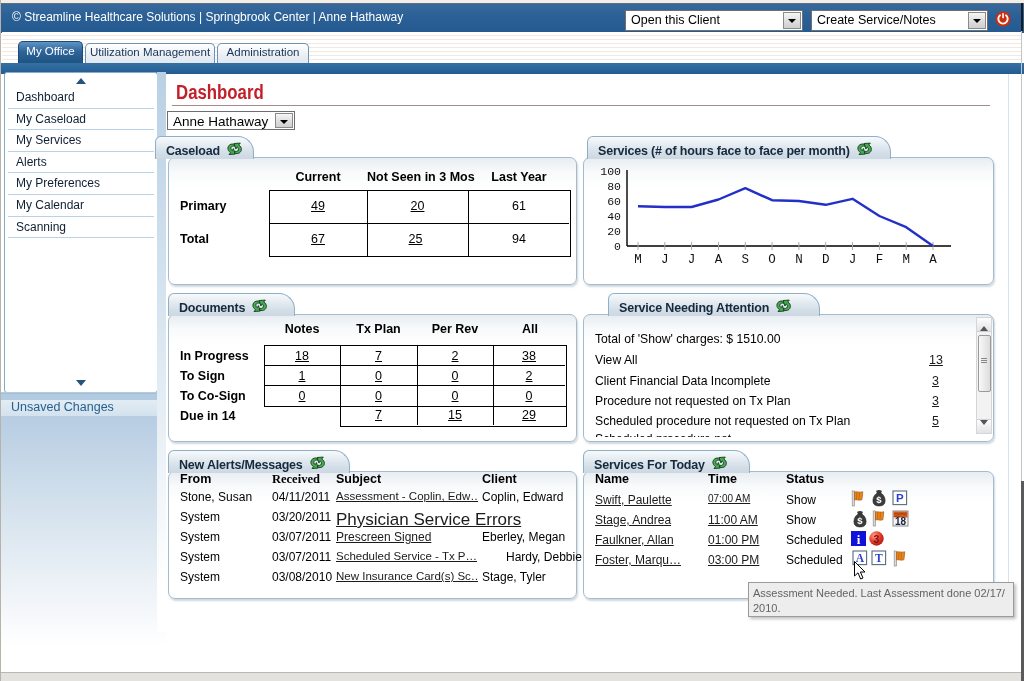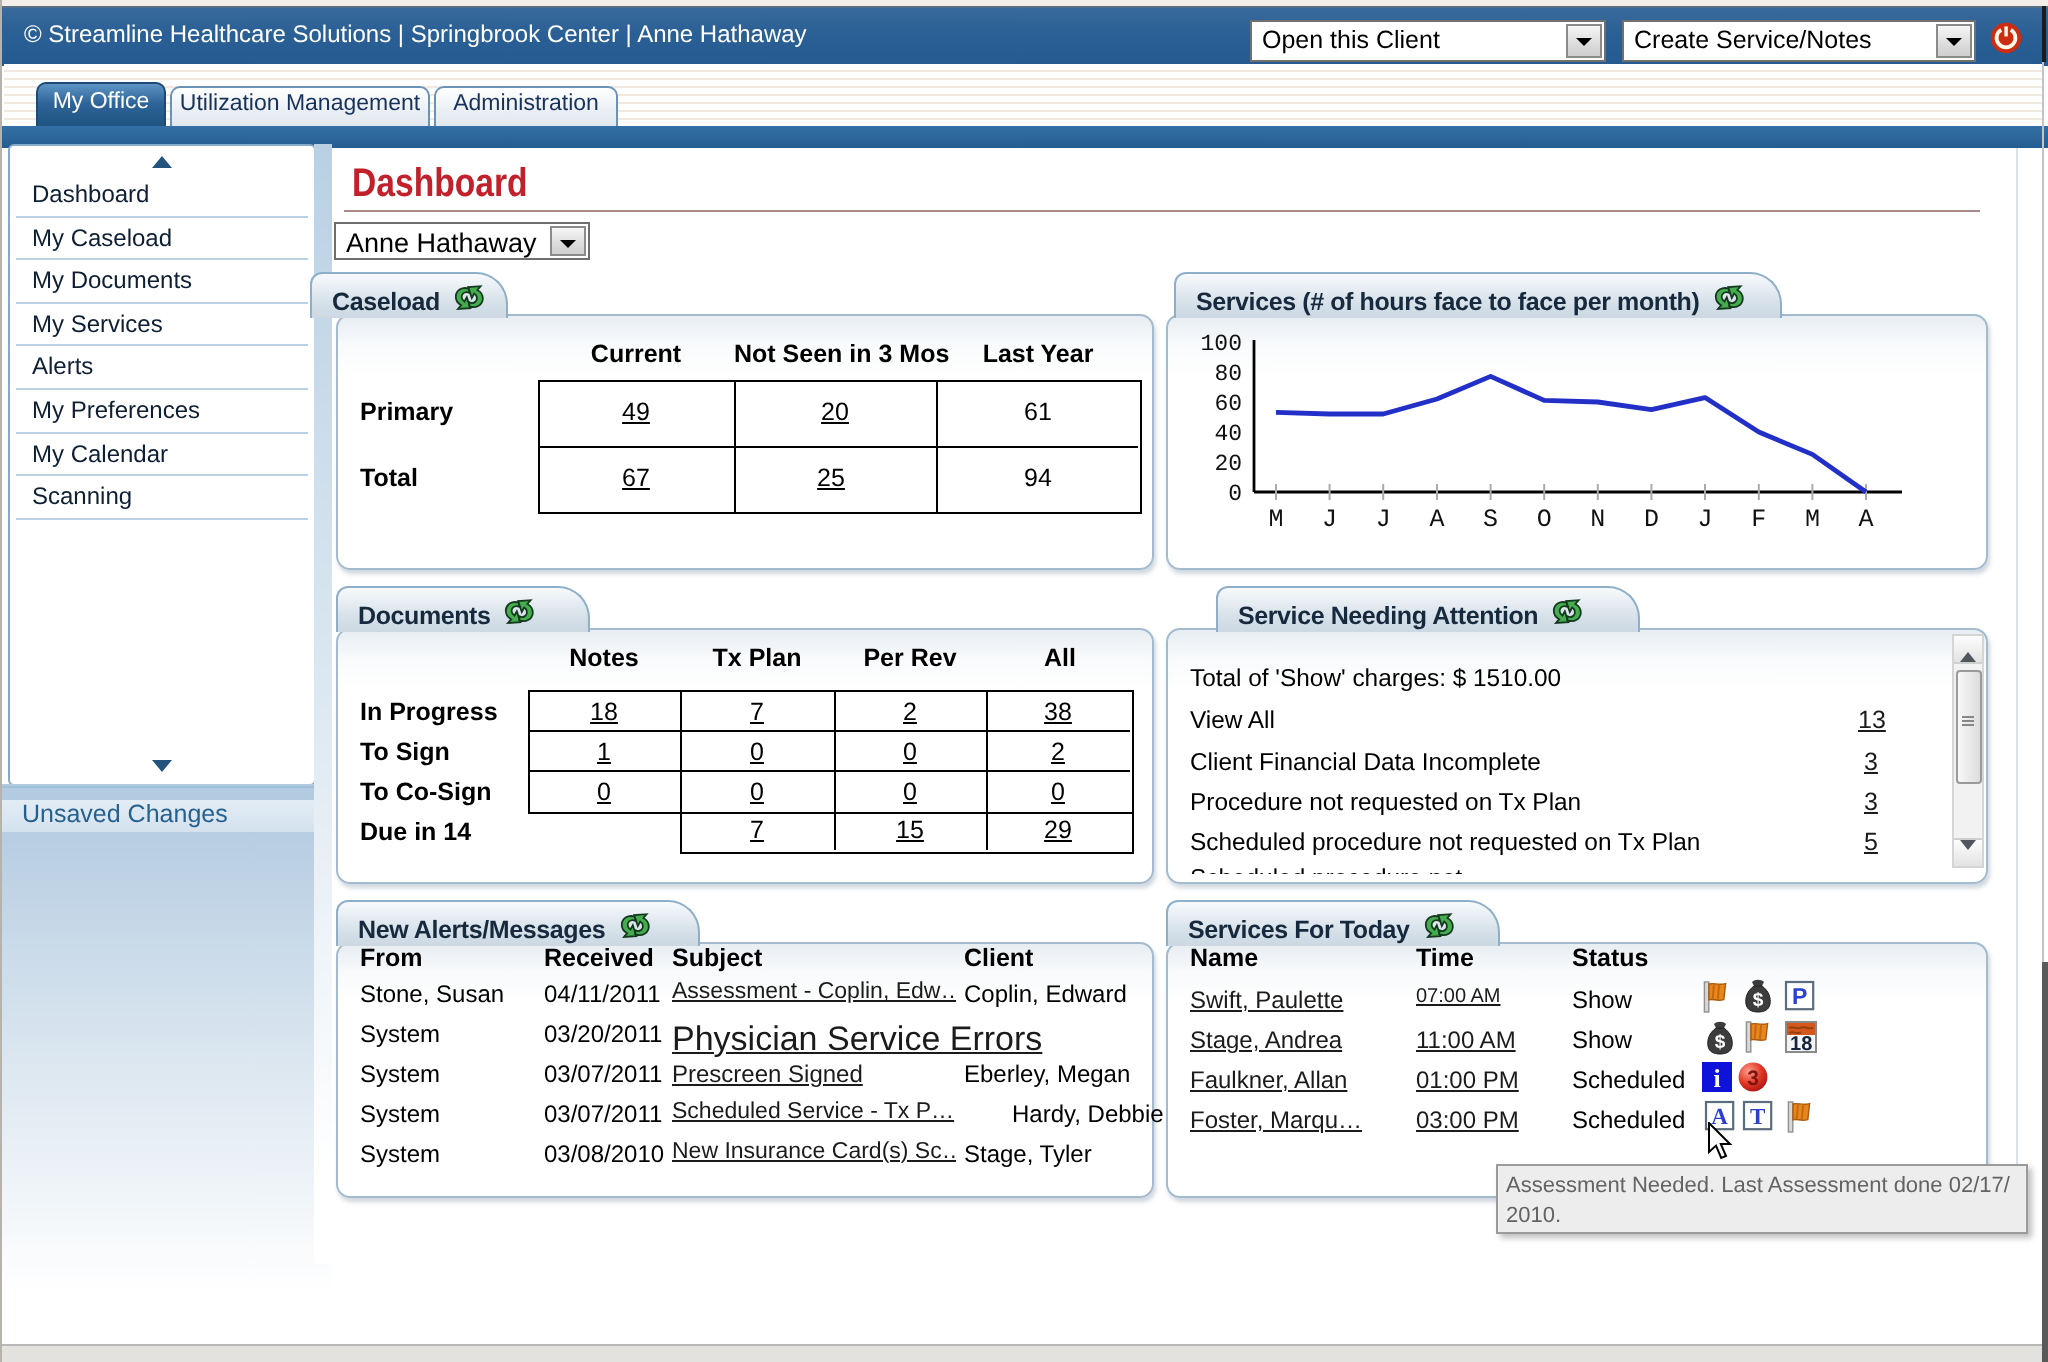--- a/index.html
+++ b/index.html
@@ -76,21 +76,20 @@
 <div class="abs" id="tabstrip"></div>
 <div class="tab active" style="left:18px;width:63px;"><span>My Office</span></div>
 <div class="tab" style="left:85px;width:128px;top:43px;height:20px;"><span style="top:2px;">Utilization Management</span></div>
 <div class="tab" style="left:217px;width:90px;top:43px;height:20px;"><span style="top:2px;">Administration</span></div>
 <div class="abs" id="blueband"></div>
 <div class="abs" id="sidemenu">
   <div class="arrow up"></div>
   <ul>
     <li>Dashboard</li>
       <li>My Caseload</li>
-      <li>My Documents</li>
       <li>My Services</li>
       <li>Alerts</li>
       <li>My Preferences</li>
       <li>My Calendar</li>
       <li>Scanning</li>
   </ul>
   <div class="arrow dn"></div>
 </div>
 <div class="abs" style="left:0;top:392px;width:166px;height:8px;background:#b3cbe0;"></div>
 <div class="abs" style="left:0;top:400px;width:166px;height:16px;background:linear-gradient(#e2ecf4,#d4e2ee);"></div>
@@ -233,21 +232,21 @@
   <div style="position:absolute;bottom:0;left:0;width:14px;height:13px;background:linear-gradient(#fdfdfd,#e3e3e3);border-top:1px solid #cfcfcf;"></div>
   <div style="position:absolute;bottom:4px;left:3px;width:0;height:0;border:4px solid transparent;border-top:5px solid #50565e;"></div>
 </div>
 
 <div class="panel-tab" style="left:168px;top:450px;width:180px;"><span>New Alerts/Messages</span><svg class="rficon" width="17" height="14" viewBox="0 0 17 14">
       <path d="M8.7 2.4 C5 1.1 2.1 3.2 1.9 6.1 C1.8 7.9 2.8 9.6 4.6 10.6 L3 12.5 L9.2 12.1 L7.4 6.6 L6.2 8.8 C4.7 7.8 4.3 5.9 5.6 4.7 C6.4 4 7.5 3.9 8.5 4.4 Z" fill="#45ad4d" stroke="#14391f" stroke-width=".9"></path>
       <path d="M8.6 11.2 C12.3 12.5 15.2 10.4 15.4 7.5 C15.5 5.7 14.5 4 12.7 3 L14.3 1.1 L8.1 1.5 L9.9 7 L11.1 4.8 C12.6 5.8 13 7.7 11.7 8.9 C10.9 9.6 9.8 9.7 8.8 9.2 Z" fill="#45ad4d" stroke="#14391f" stroke-width=".9"></path>
     </svg></div>
 <div class="panel-body" style="left:168px;top:471px;width:407px;height:126px;"></div>
 <div class="abs hdr" style="left:180px;top:472px;">From</div>
-<div class="abs hdr" style="left:272px;top:472px;">Received</div>
+<div class="abs hdr" style="left:272px;top:472px;font-family:Liberation Serif, serif;">Received</div>
 <div class="abs hdr" style="left:336px;top:472px;">Subject</div>
 <div class="abs hdr" style="left:482px;top:472px;">Client</div>
 <div class="abs" style="left:180px;top:490px;font-size:12px;">Stone, Susan</div>
 <div class="abs" style="left:272px;top:490px;font-size:12px;">04/11/2011</div>
 <div class="abs lnk" style="left:336px;top:490px;font-size:11.5px;width:142px;white-space:nowrap;overflow:hidden;">Assessment - Coplin, Edw…</div>
 <div class="abs" style="left:482px;top:490px;font-size:12px;">Coplin, Edward</div>
 <div class="abs" style="left:180px;top:510px;font-size:12px;">System</div>
 <div class="abs" style="left:272px;top:510px;font-size:12px;">03/20/2011</div>
 <div class="abs lnk" style="left:336px;top:510px;font-size:17px;">Physician Service Errors</div>
 <div class="abs" style="left:180px;top:530px;font-size:12px;">System</div>

